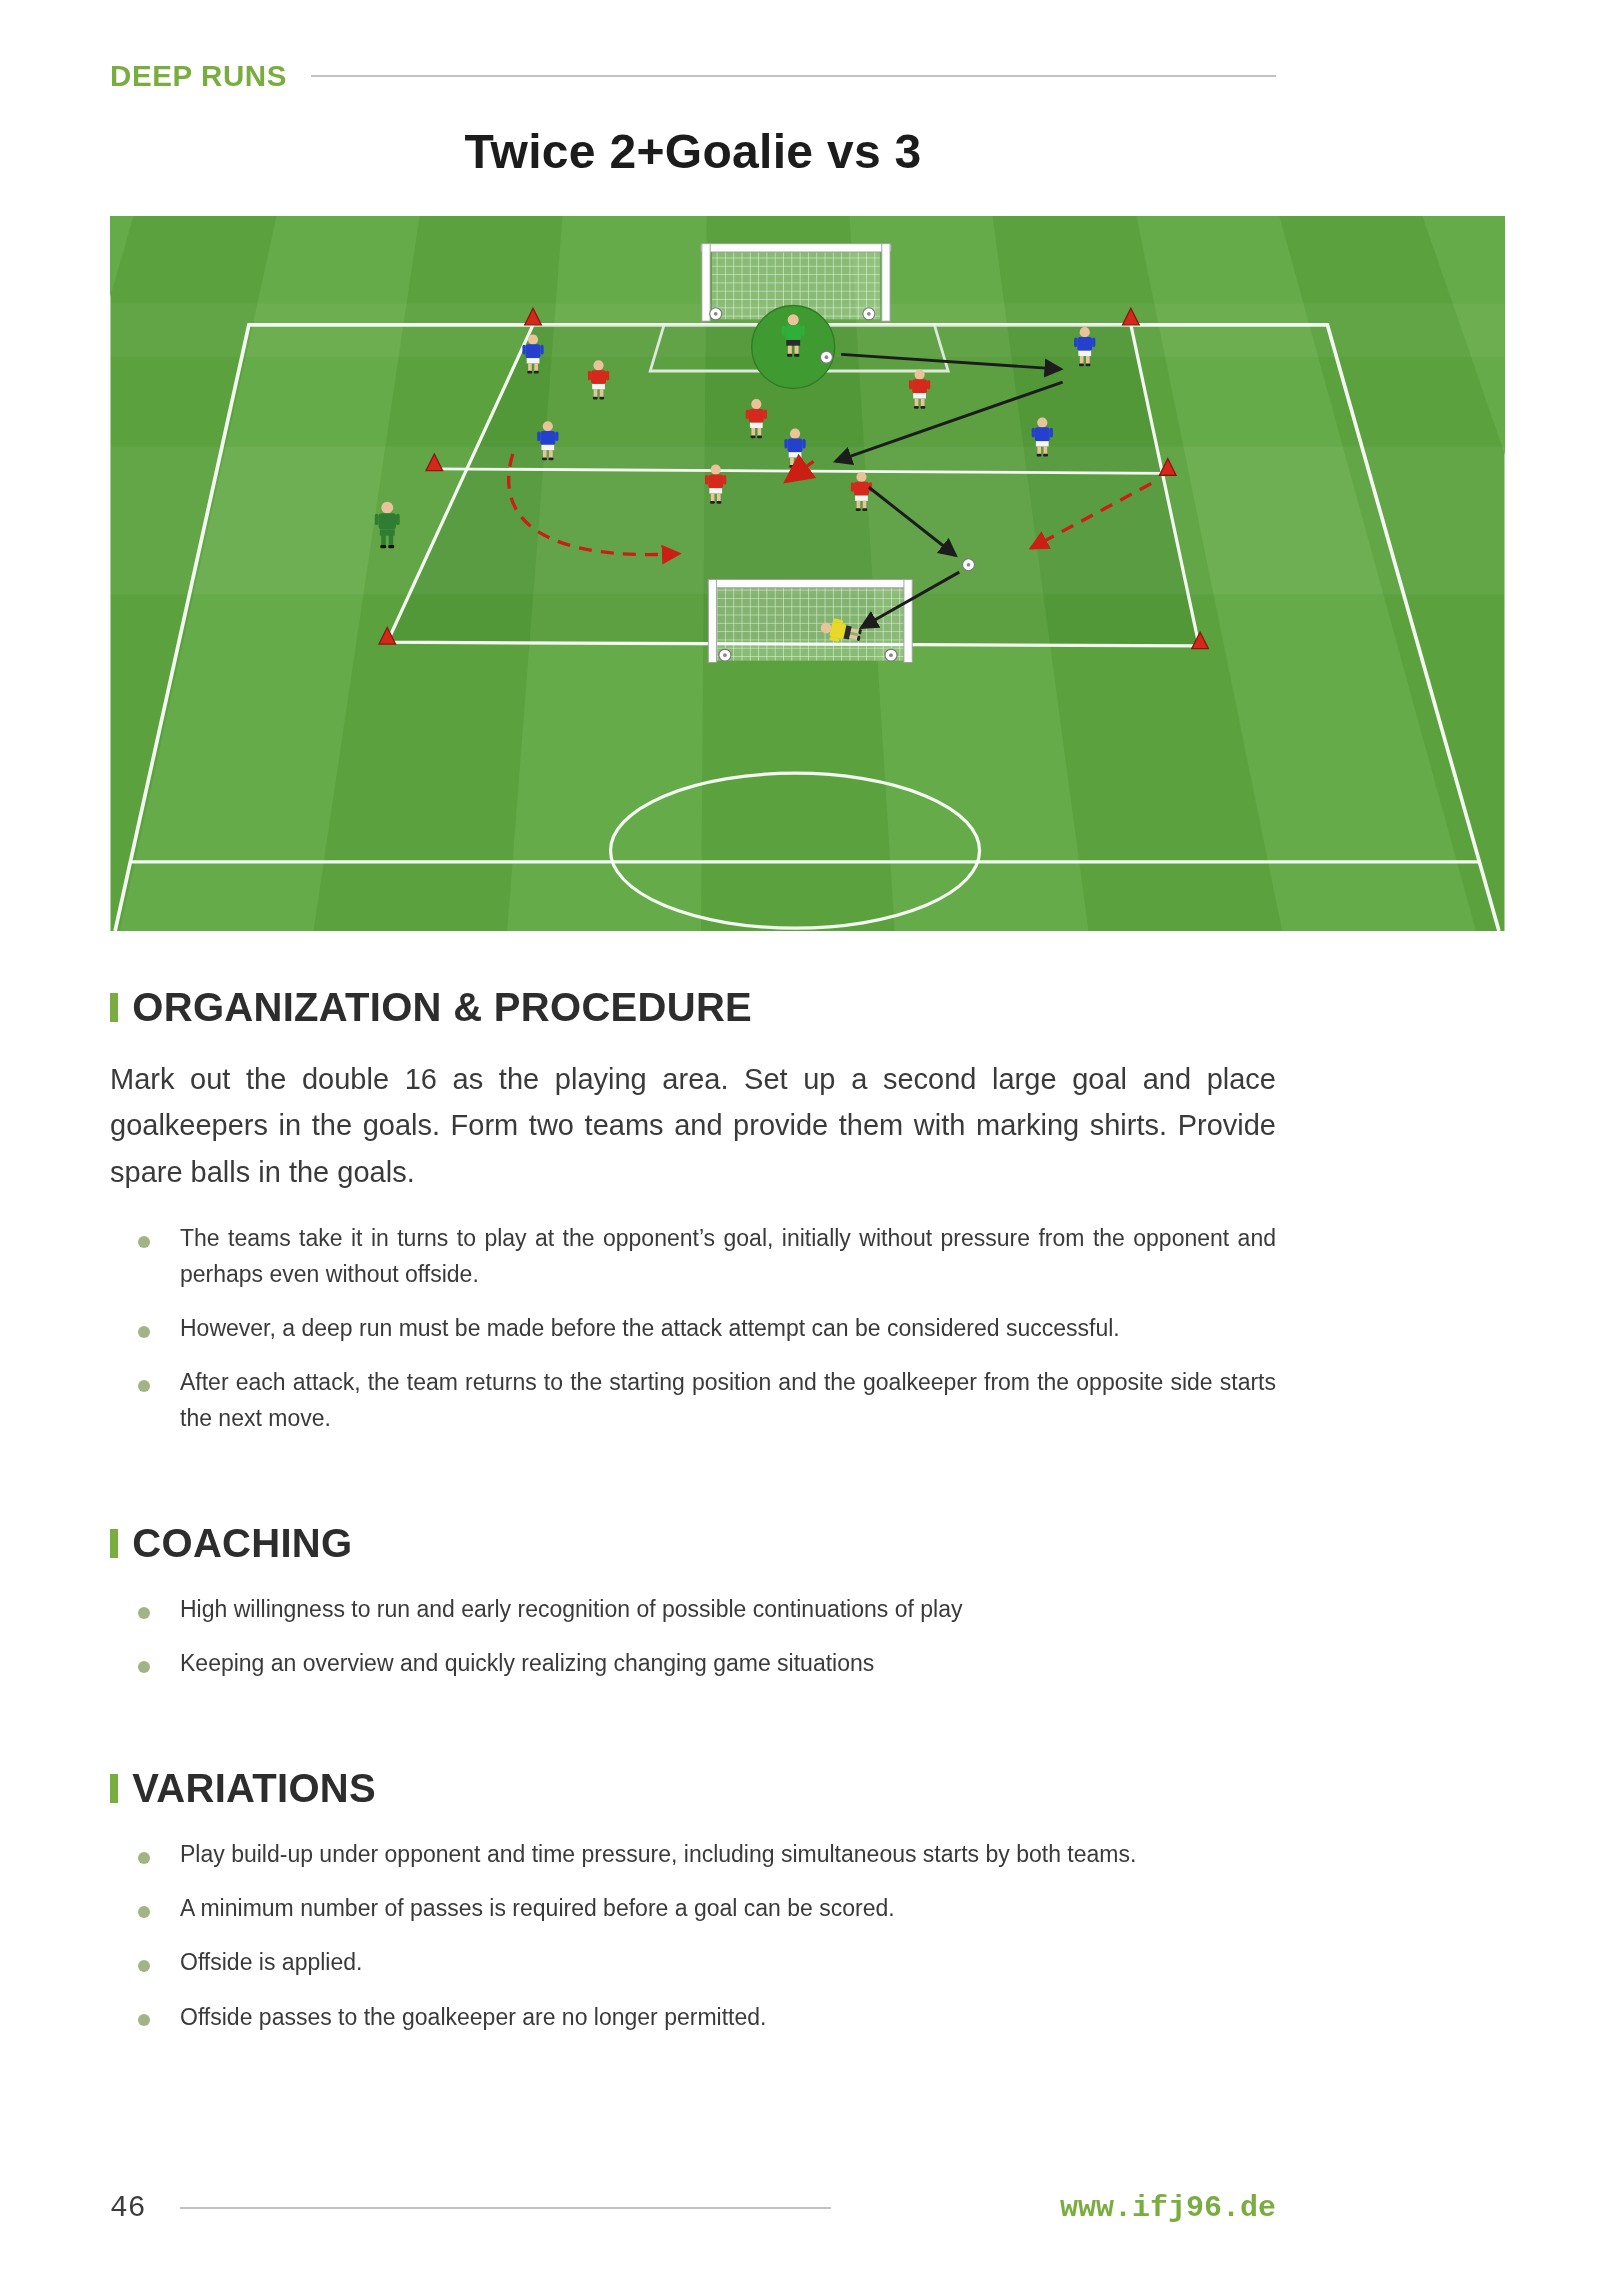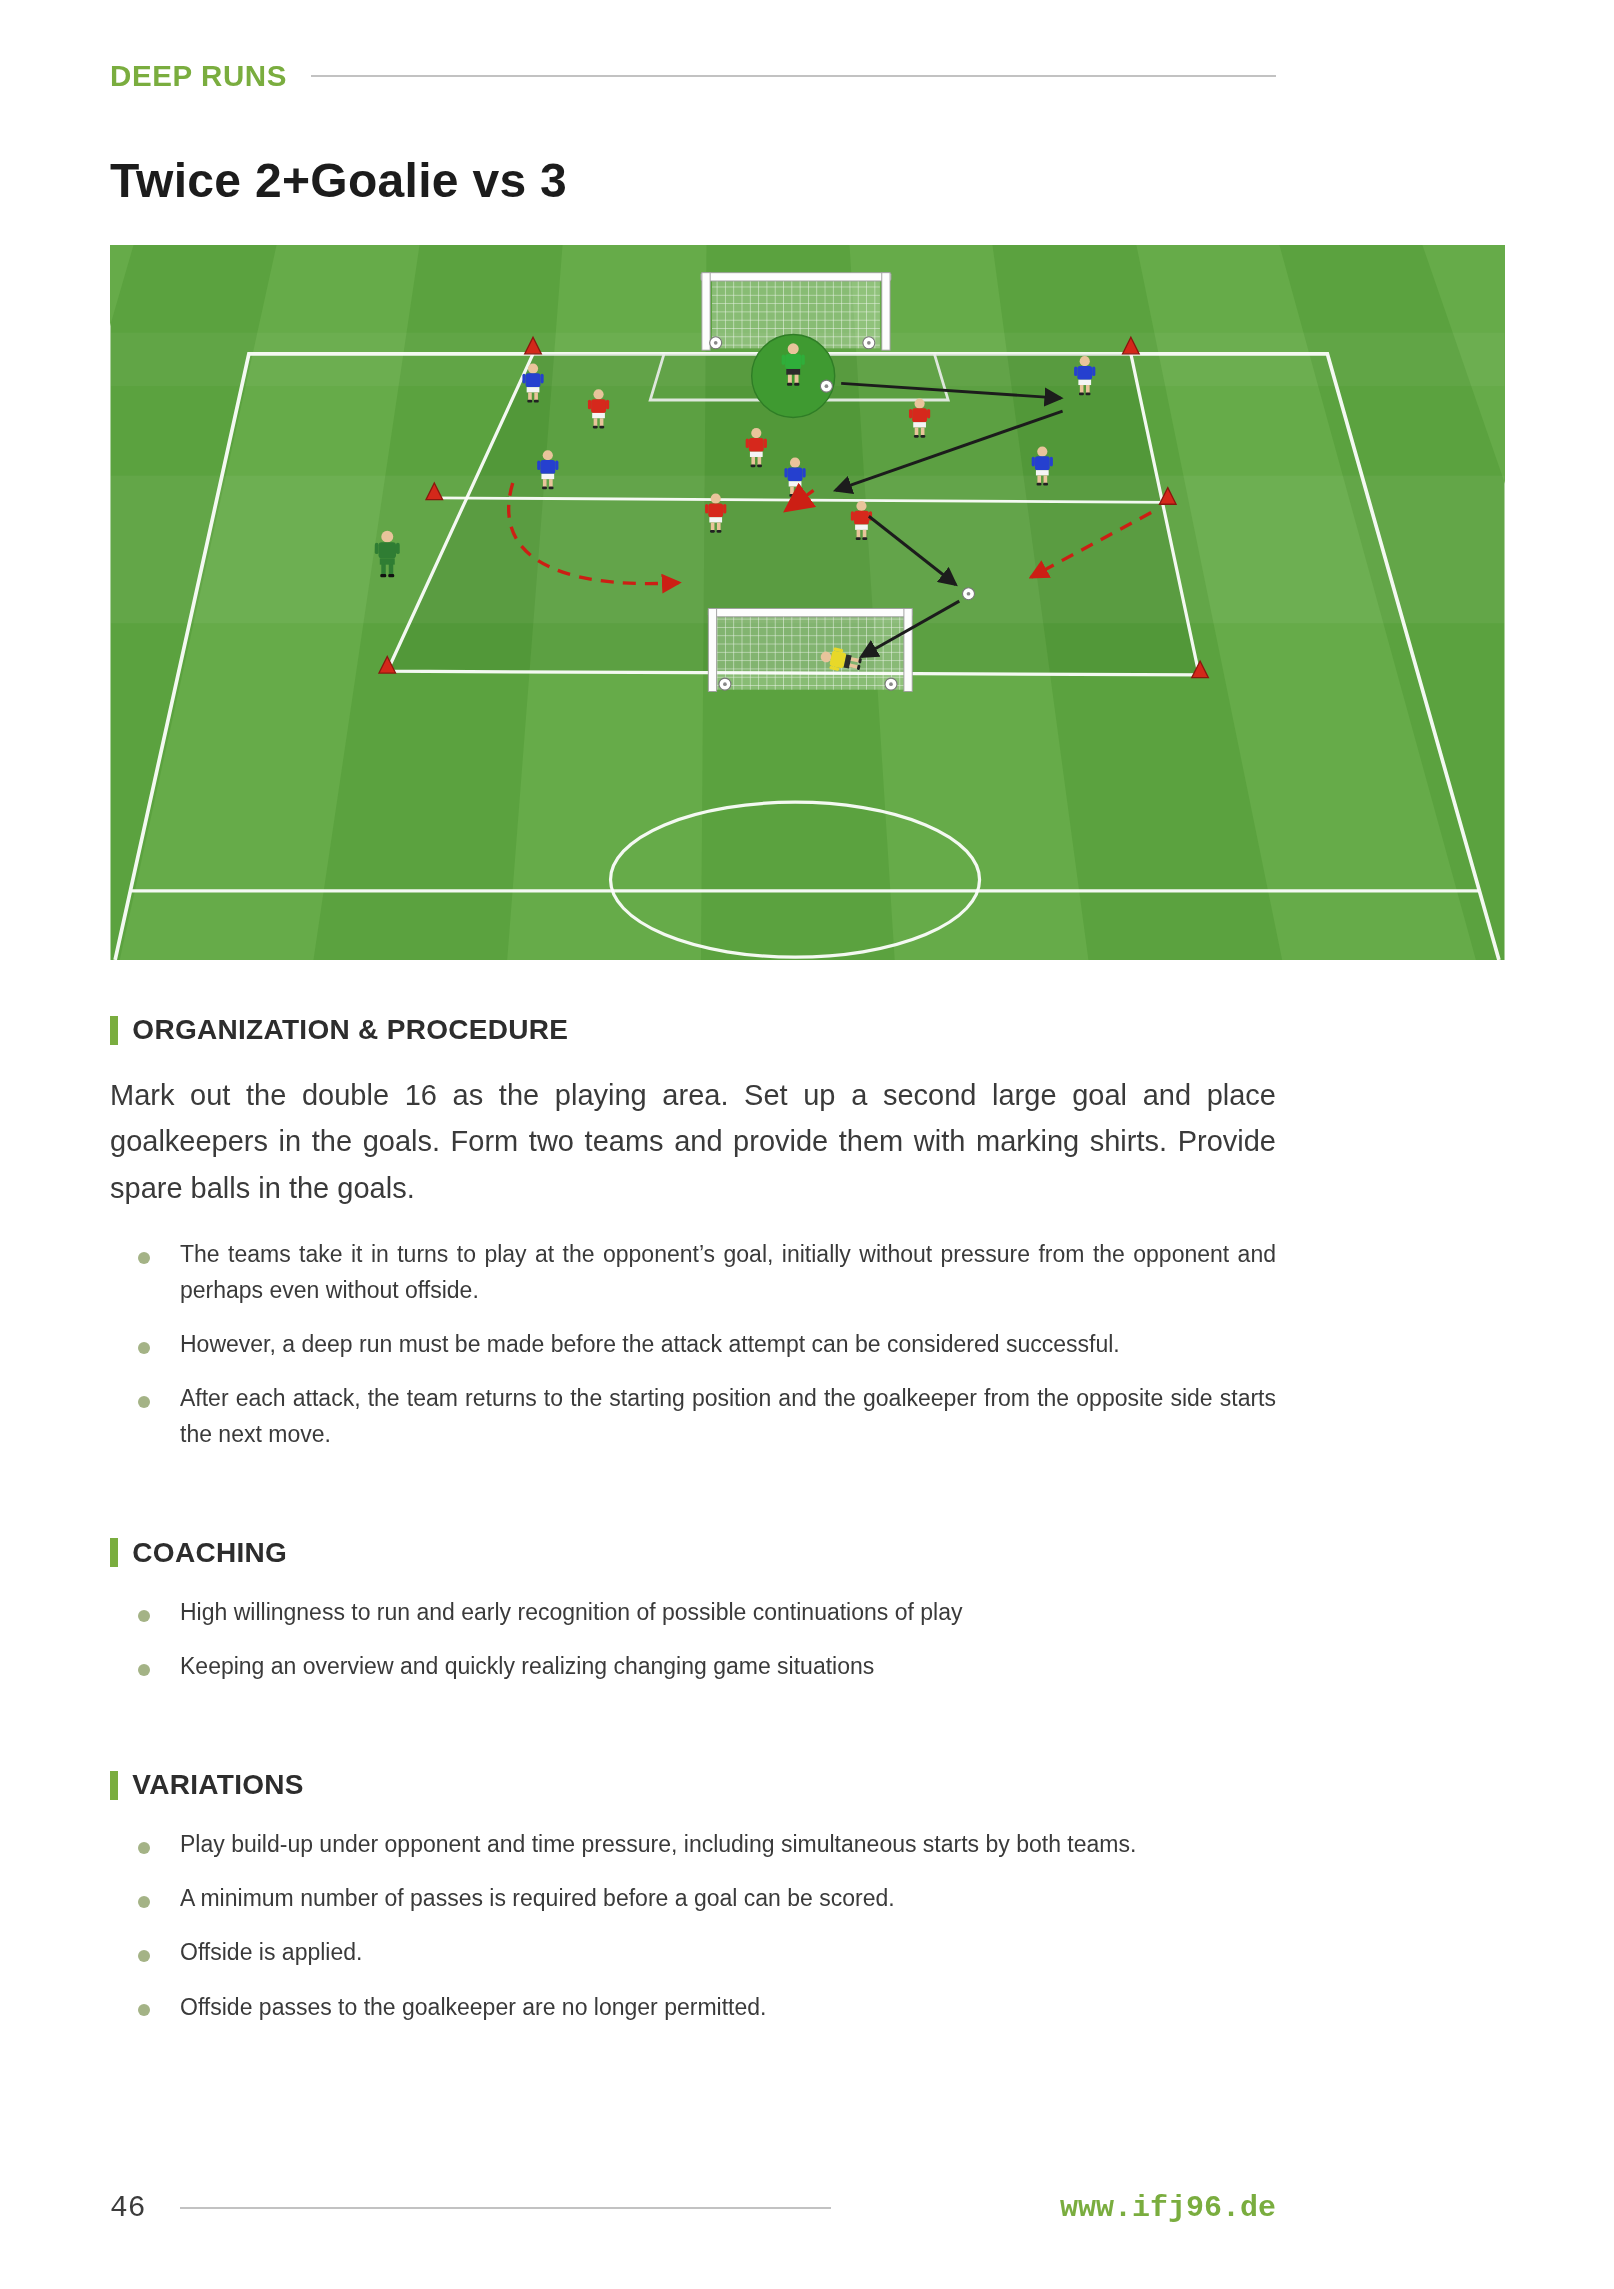--- a/index.html
+++ b/index.html
@@ -3,21 +3,21 @@
 <meta charset="utf-8">
 <style>
   html,body{margin:0;padding:0;background:#ffffff;}
   body{font-family:"Liberation Sans",sans-serif;color:var(--text,#3a3a3a);}
   .page{width:1386px;height:2290px;box-sizing:border-box;padding:59px 110px 65px;display:flex;flex-direction:column;background:#fff;}
 
   header{display:flex;align-items:center;gap:24px;}
   .category{color:var(--accent-green,#7aad3f);font-weight:700;font-size:29.5px;letter-spacing:0.6px;}
   .header-rule{flex:1;height:1.8px;background:var(--line-gray,#c2c2c2);}
 
-  h1{font-size:48px;margin:60px 0 37px;color:#1c1c1c;letter-spacing:0.3px;font-weight:700;}
+  h1{font-size:48px;margin:31px 0 37px;color:#1c1c1c;letter-spacing:0.3px;font-weight:700;text-align:center;}
 
   .diagram{margin:0;line-height:0;}
   svg{display:block;}
 
   
   .grass{fill:var(--field-green-dark,#5ba23f);}
   .stripe{fill:var(--field-green-light,#66ab49);}
   .sheen{fill:#ffffff;}
   .wline{stroke:rgba(255,255,255,.93);fill:none;}
   .area-shade{fill:rgba(0,55,0,.09);}
@@ -28,21 +28,21 @@
   .blue{color:var(--team-blue,#2540cf);}
   .red{color:var(--team-red,#d6281c);}
   .gk-green{color:var(--goalkeeper-green,#2fae3a);}
   .gk-yellow{color:var(--goalkeeper-yellow,#e8d829);}
   .coach{color:#2f7d33;}
   .cone{color:var(--cone-red,#d4281a);}
 
   .sec-head{display:flex;align-items:center;gap:14px;margin-top:66px;}
   section:first-of-type .sec-head{margin-top:54px;}
   .bar{width:8.3px;height:29px;background:var(--accent-green,#7aad3f);}
-  h2{font-size:28px;margin:0;color:#2d2d2d;letter-spacing:0.3px;font-weight:700;}
+  h2{font-size:40px;margin:0;color:#2d2d2d;letter-spacing:0.3px;font-weight:700;}
   .intro{font-size:29px;line-height:1.6;margin:26px 0 0;text-align:justify;}
   .bullets{list-style:none;margin:26px 0 0;padding:0;}
   .bullets li{position:relative;padding-left:70px;font-size:23px;line-height:1.55;margin:18.5px 0;text-align:justify;}
   .bullets li::before{content:"";position:absolute;left:28px;top:14.8px;width:12px;height:12px;border-radius:50%;background:var(--bullet,#a4b386);}
 
   footer{margin-top:auto;display:flex;align-items:center;gap:35px;padding-top:55px;font-family:Liberation Mono, monospace;}
   .pageno{font-size:29.5px;color:#3c3c3c;}
   .footer-rule{flex:1;height:2.8px;background:var(--line-gray,#c2c2c2);margin-right:194px;}
   .website{font-size:30px;font-weight:700;color:var(--accent-green,#7aad3f);}
 </style>

